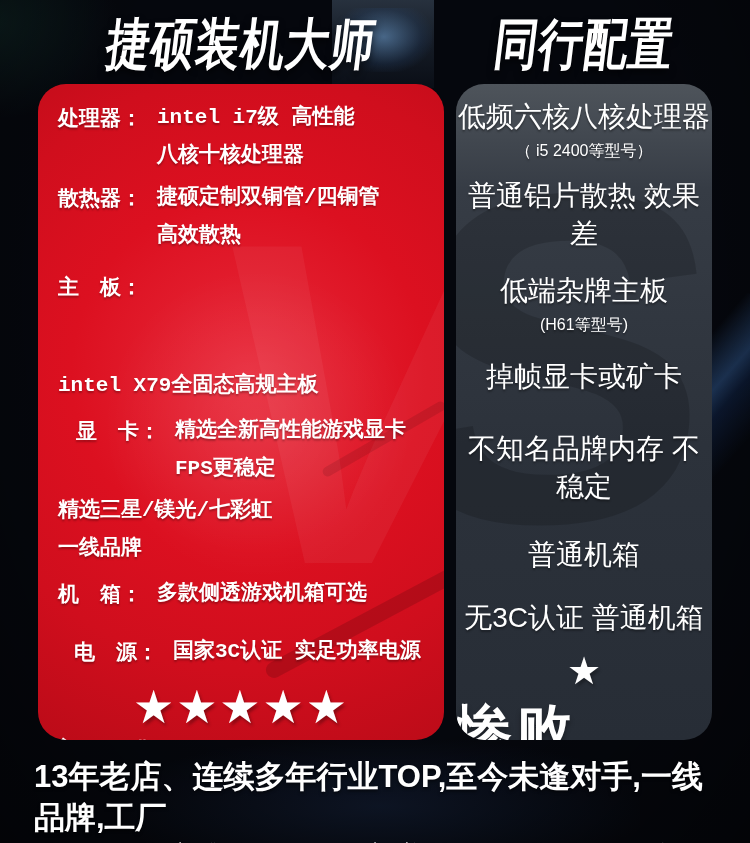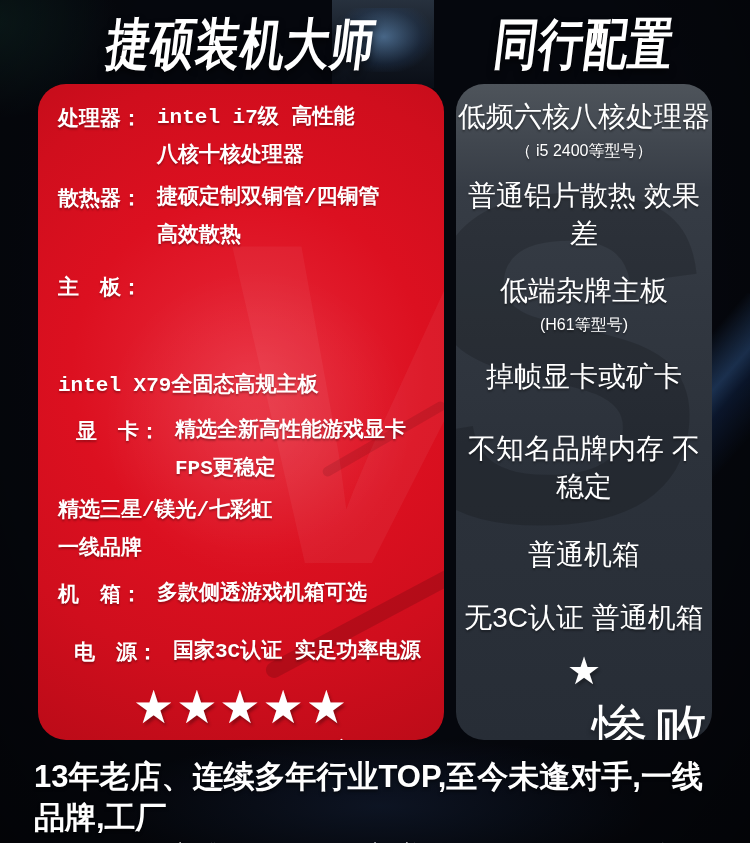--- a/index.html
+++ b/index.html
@@ -113,21 +113,21 @@
   .rrow:nth-child(7){ margin-top:25px; }
 
   
   .stars {
     text-align:center; color:#fff;
     text-shadow:2px 3px 3px rgba(0,0,0,.3);
   }
   .stars-five { margin-top:10px; font-size:46px; line-height:52px; letter-spacing:2px; }
   .stars-one  { margin-top:12px; font-size:38px; line-height:44px; }
   .verdict {
-    text-align:right; font-weight:400;
+    text-align:left; font-weight:700;
     text-shadow:0 4px 5px rgba(0,0,0,.35);
   }
   .verdict-win  { margin-top:2px; font-size:58px; line-height:66px; letter-spacing:6px; }
   .verdict-lose { margin-top:6px; font-size:56px; line-height:64px; letter-spacing:4px; }
 
   
   .footer {
     position:absolute; left:0; top:748px; width:750px;
     padding:8px 34px 0 34px; box-sizing:border-box;
     font-size:31px; font-weight:bold; line-height:41px;

